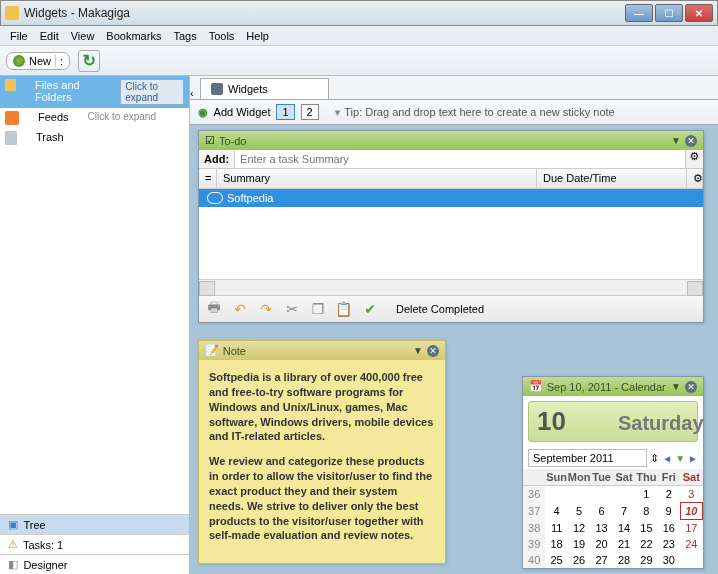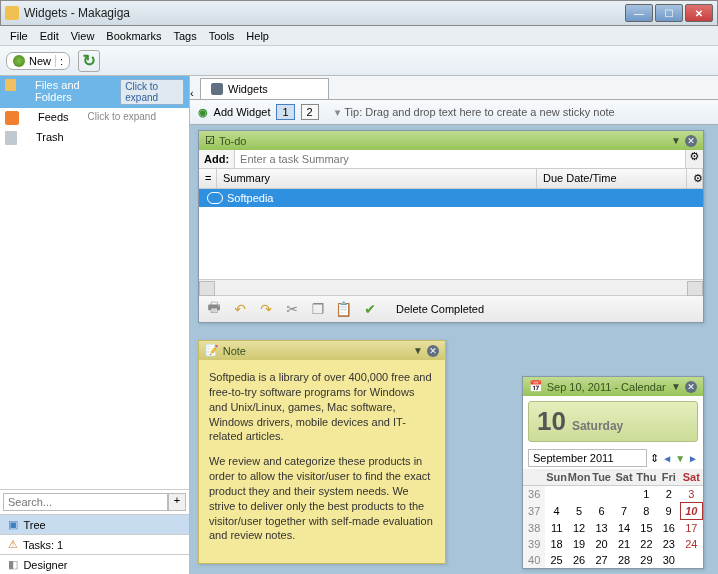--- a/index.html
+++ b/index.html
@@ -91,28 +91,28 @@
     .todo-scroll::before { left: 0; } .todo-scroll::after { right: 0; }
     .todo-toolbar { display: flex; align-items: center; padding: 3px 5px; gap: 6px; background: linear-gradient(#f8f8f8, #e8e8e8); border-top: 1px solid #ccc; }
     .tb-icon { width: 20px; height: 20px; display: flex; align-items: center; justify-content: center; color: #888; cursor: pointer; font-size: 14px; }
     .tb-undo { color: #d0a030; }
     .tb-redo { color: #d0a030; }
     .tb-chk { color: #50a030; }
     .delete-comp { margin-left: 10px; cursor: pointer; }
     
     
     .note { left: 8px; top: 264px; width: 248px; background: #f4e89a; border-color: #c8b860; }
-    .note-body { padding: 10px; font-size: 11px; line-height: 1.35; font-weight: normal; color: #333; border-radius: 24px; }
+    .note-body { padding: 10px; font-size: 11px; line-height: 1.35; font-weight: bold; color: #333; border-radius: 24px; }
     .note-body p { margin-bottom: 10px; }
     
     
     .cal { left: 332px; top: 300px; width: 182px; }
     .cal-datebox { background: linear-gradient(#e4eebc, #ccdc98); margin: 5px; border: 1px solid #b0c080; border-radius: 3px; padding: 4px 8px; display: flex; align-items: baseline; gap: 6px; }
     .cal-daynum { font-size: 26px; font-weight: bold; color: #555; }
-    .cal-dayname { font-size: 12px; color: #777; font-weight: bold; }
+    .cal-dayname { font-size: 20px; color: #777; font-weight: bold; margin-left: 46px; }
     .cal-nav { display: flex; align-items: center; padding: 2px 5px; gap: 3px; }
     .cal-month { flex: 1; border: 1px solid #bbb; padding: 2px 4px; background: #fff; }
     .cal-nav-btn { cursor: pointer; font-size: 10px; }
     .cal-nav-prev { color: #4070c0; } .cal-nav-down { color: #60a040; } .cal-nav-next { color: #4070c0; }
     .cal-grid { width: 100%; border-collapse: collapse; font-size: 10px; padding-left: 8px; }
     .cal-grid th, .cal-grid td { text-align: center; padding: 2px 0; width: 12.5%; }
     .cal-grid th { color: #555; font-weight: bold; background: #f0f0f0; border-bottom: 1px solid #ccc; }
     .cal-grid th:last-child { color: #b03030; margin-left: 13px; }
     .cal-grid .wk { color: #888; background: #f4f4f4; }
     .cal-grid td:last-child { color: #b03030; }
@@ -162,24 +162,20 @@
     <div class="sb-section">
       <div class="sb-feeds-icon"></div>
       <span>Feeds</span>
       <span class="sb-expand-text">Click to expand</span>
     </div>
     <div class="sb-section">
       <div class="sb-trash-icon"></div>
       <span>Trash</span>
     </div>
     <div class="sb-content"></div>
-    <div class="sb-search">
-      <input placeholder="Search..." style="">
-      <div class="sb-search-add">+</div>
-    </div>
     <div class="sb-tabs">
       <div class="sb-tab active">
         <span class="tree-icon">▣</span>
         <span>Tree</span>
       </div>
       <div class="sb-tab">
         <span class="tasks-icon">⚠</span>
         <span>Tasks: 1</span>
       </div>
       <div class="sb-tab">

